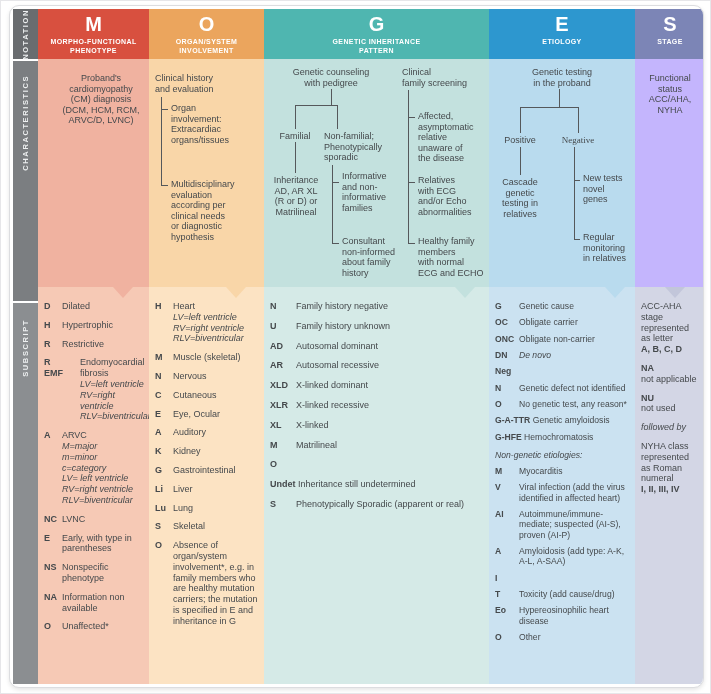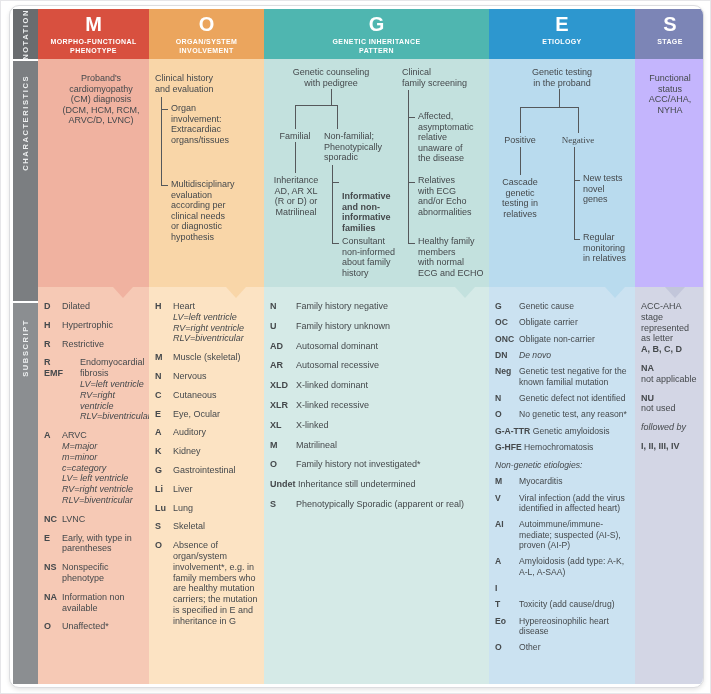--- a/index.html
+++ b/index.html
@@ -286,21 +286,21 @@
           <div class="tree-label" style="left:60px;top:72px;width:70px;">Non-familial;
 Phenotypically
 sporadic</div>
           <div class="vline" style="left:31px;top:83px;height:31px;"></div>
           <div class="tree-label center" style="left:6px;top:116px;width:52px;">Inheritance
 AD, AR XL
 (R or D) or
 Matrilineal</div>
           <div class="vline" style="left:68px;top:106px;height:79px;"></div>
           <div class="hline" style="left:68px;top:123px;width:7px;"></div>
-          <div class="tree-label" style="left:78px;top:132px;width:56px;font-weight:bold;">Informative
+          <div class="tree-label" style="left:78px;top:112px;width:56px;">Informative
 and non-
 informative
 families</div>
           <div class="hline" style="left:68px;top:184px;width:7px;"></div>
           <div class="tree-label" style="left:78px;top:177px;width:60px;">Consultant
 non-informed
 about family
 history</div>
 
           <div class="tree-label" style="left:138px;top:8px;width:76px;">Clinical
@@ -369,23 +369,20 @@
                 </div>
               </div>
               <div class="sub-row">
                 <div class="sub-code">M</div>
                 <div class="sub-txt">
                   <div class="sub-line">Matrilineal</div>
                 </div>
               </div>
               <div class="sub-row">
                 <div class="sub-code">O</div>
-                <div class="sub-txt">
-                  <div class="sub-line">Family history not investigated*</div>
-                </div>
               </div>
               <div class="sub-inline"><b>Undet</b> Inheritance still undetermined</div>
               <div class="sub-row">
                 <div class="sub-code">S</div>
                 <div class="sub-txt">
                   <div class="sub-line">Phenotypically Sporadic (apparent or real)</div>
                 </div>
               </div>
             </div>
         </div>
@@ -442,23 +439,20 @@
                 </div>
               </div>
               <div class="sub-row">
                 <div class="sub-code">DN</div>
                 <div class="sub-txt">
                   <div class="sub-line i">De novo</div>
                 </div>
               </div>
               <div class="sub-row">
                 <div class="sub-code">Neg</div>
-                <div class="sub-txt">
-                  <div class="sub-line">Genetic test negative for the known familial mutation</div>
-                </div>
               </div>
               <div class="sub-row">
                 <div class="sub-code">N</div>
                 <div class="sub-txt">
                   <div class="sub-line">Genetic defect not identified</div>
                 </div>
               </div>
               <div class="sub-row">
                 <div class="sub-code">O</div>
                 <div class="sub-txt">
@@ -549,20 +543,21 @@
                   <div class="sub-line">not used</div>
                 </div>
               </div>
               <div class="sub-row">
                 <div class="sub-txt">
                   <div class="sub-line i">followed by</div>
                 </div>
               </div>
               <div class="sub-row">
                 <div class="sub-txt">
+                  <div class="sub-line">NYHA class represented as Roman numeral</div>
                   <div class="sub-line b">I, II, III, IV</div>
                 </div>
               </div>
             </div>
         </div>
       </div>
 
     </div>
   </div>
 </div>

